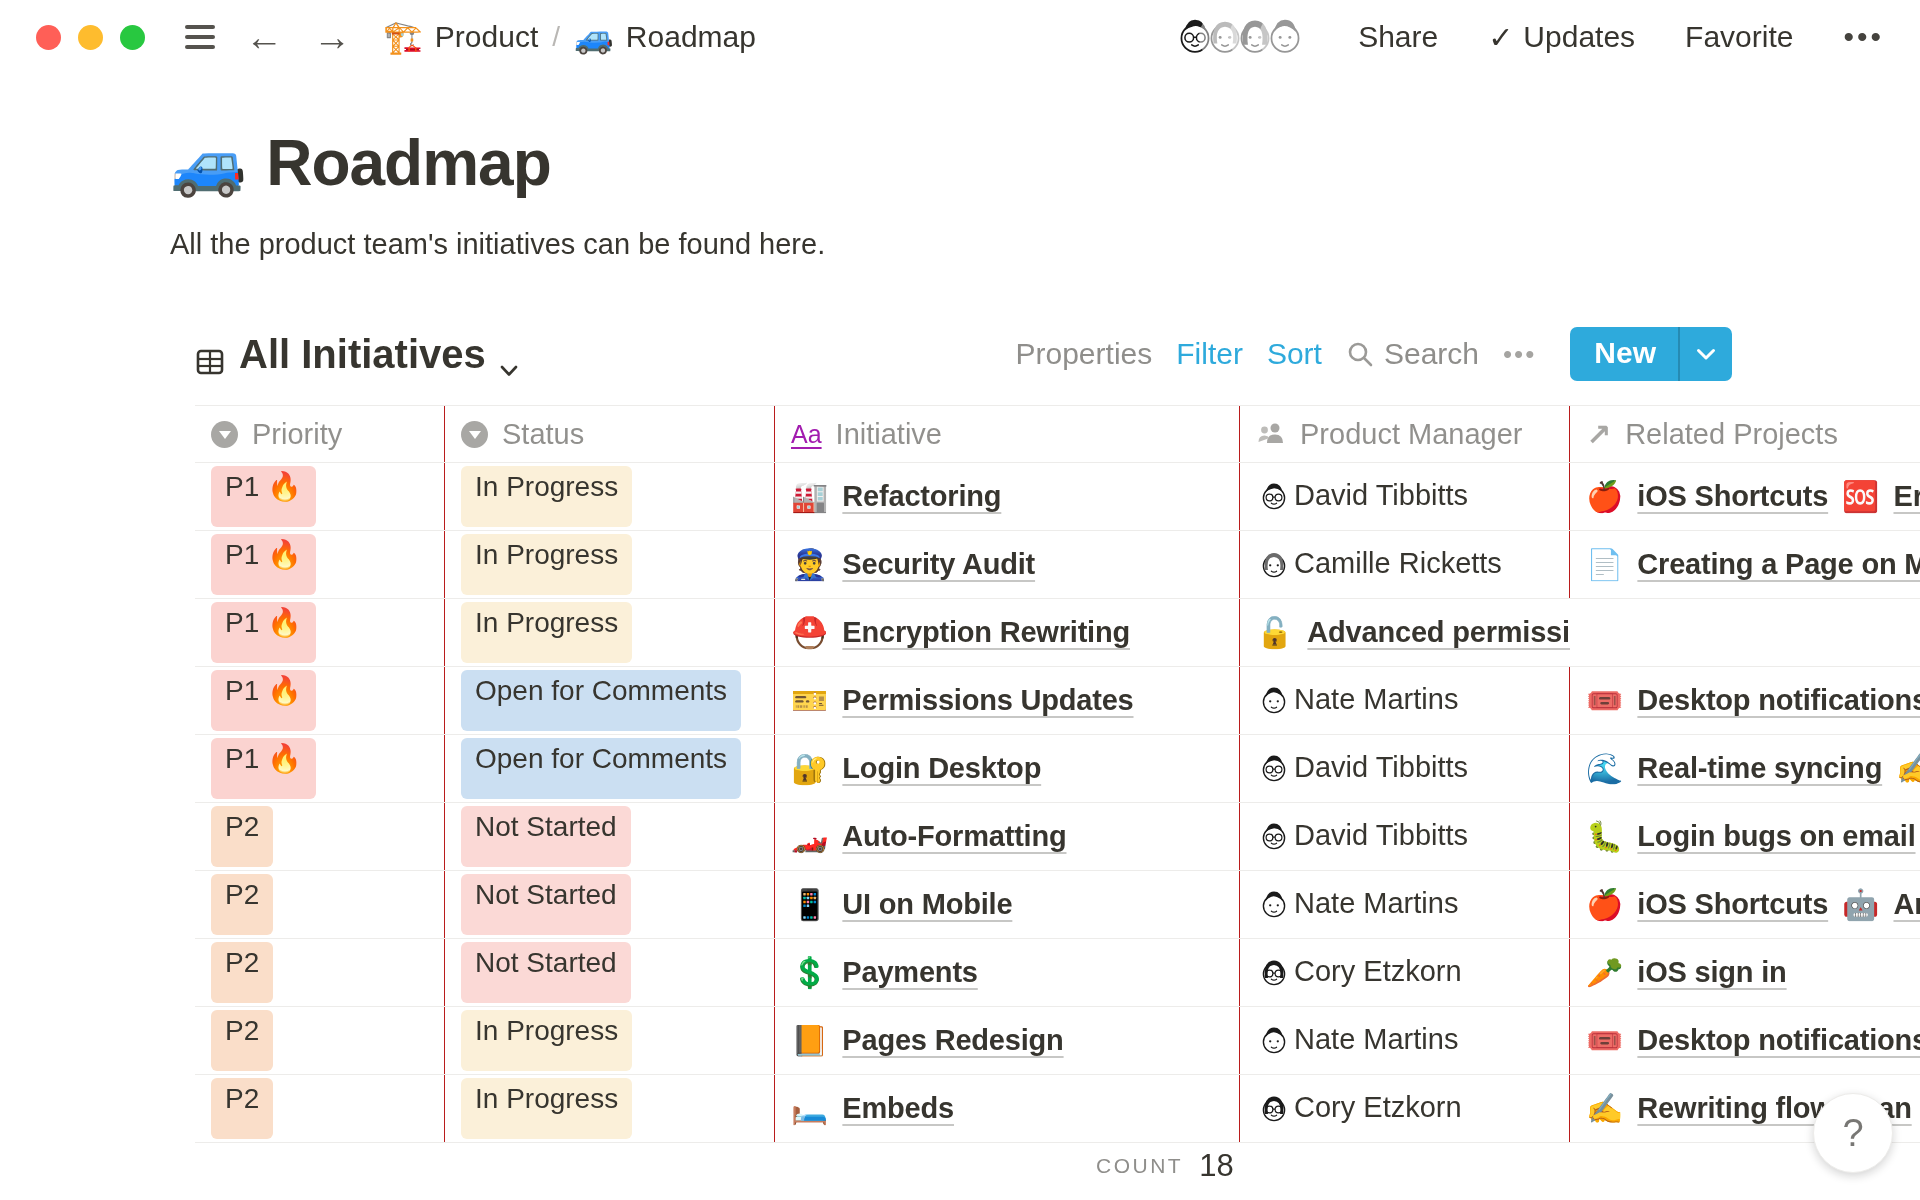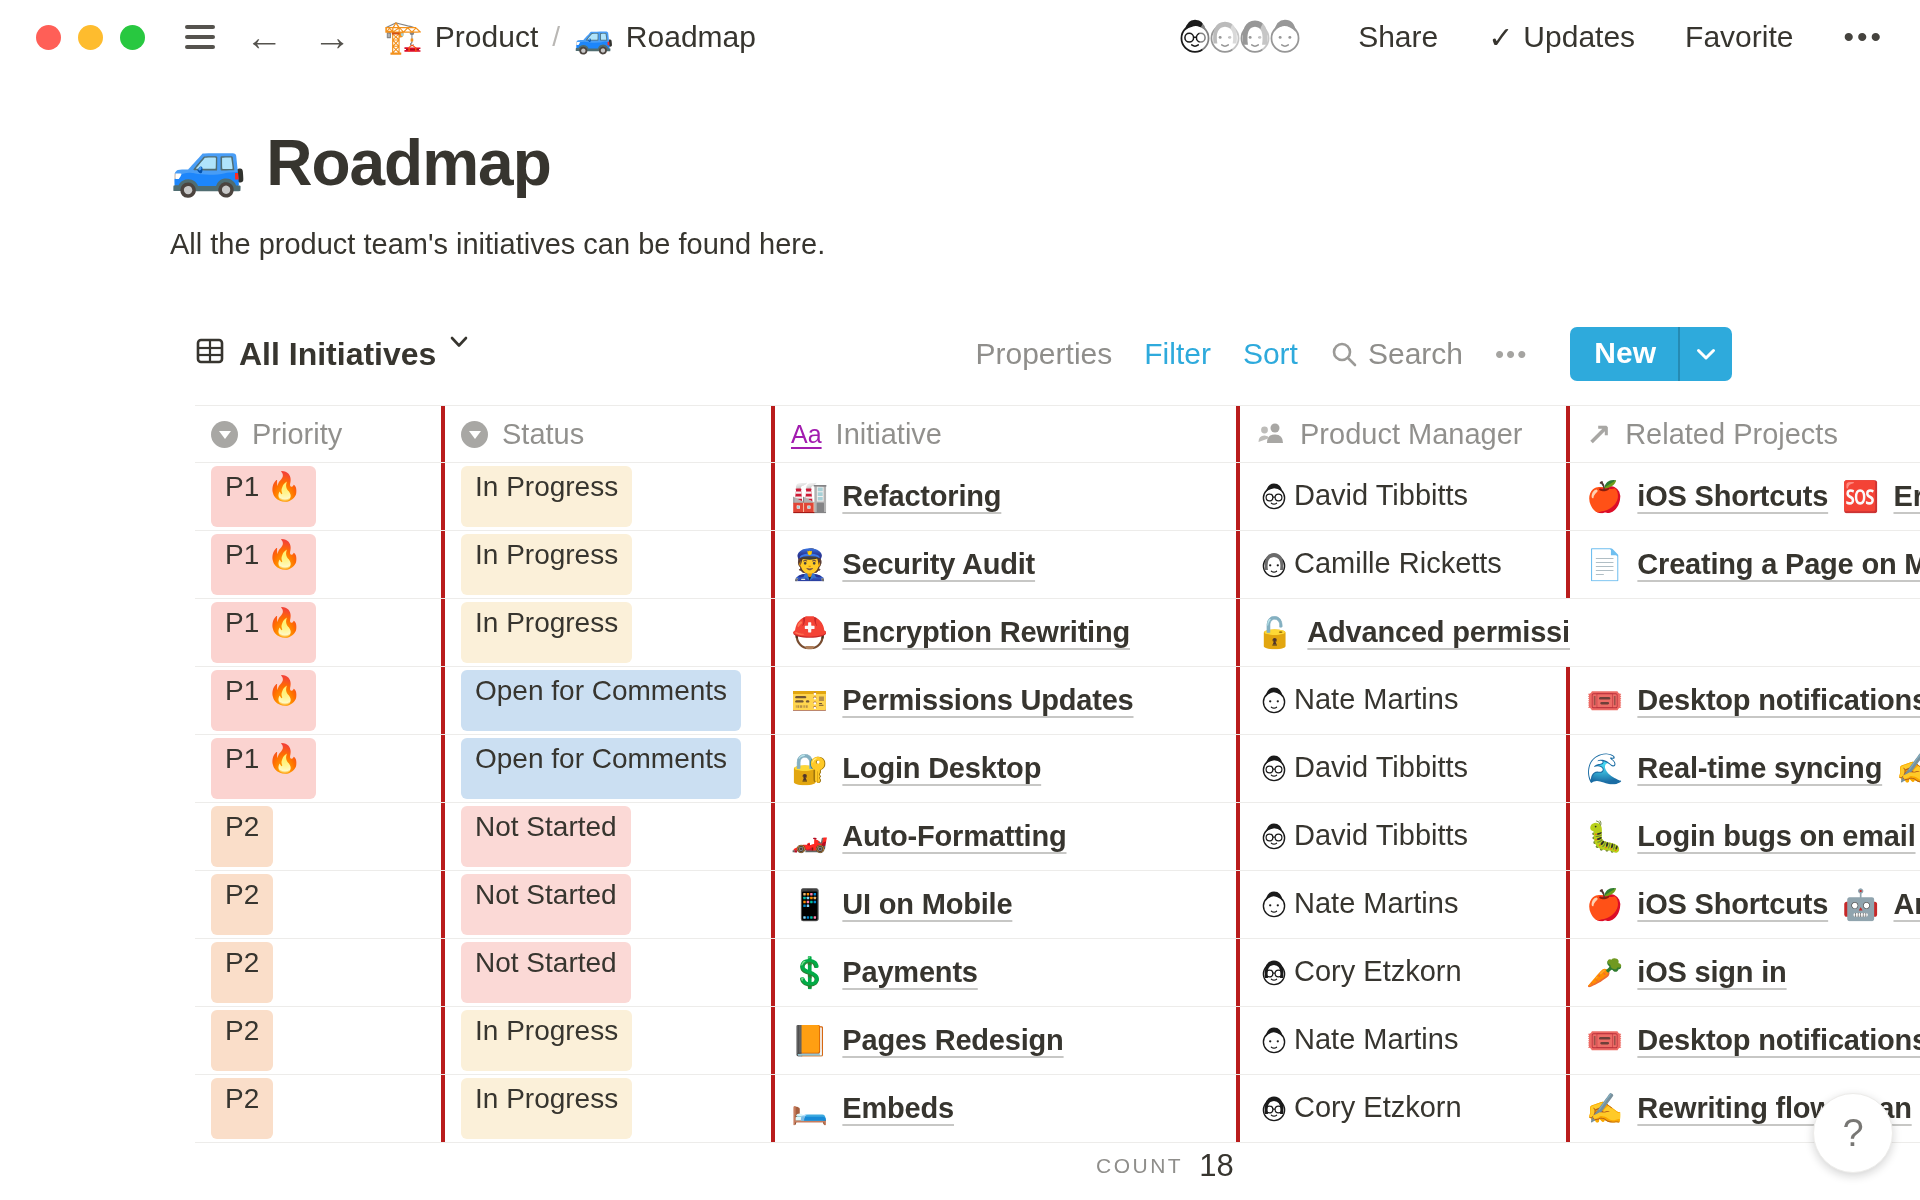--- a/index.html
+++ b/index.html
@@ -31,39 +31,39 @@
   .top-more { font-size:30px; letter-spacing:3px; color:#45433E; cursor:pointer; }
 
   
   .title-block { padding:52px 0 0 170px; }
   .page-title { display:flex; align-items:center; gap:20px; font-size:64px; font-weight:700; letter-spacing:-1px; }
   .page-title .emoji { font-size:62px; }
   .page-desc { margin-top:28px; font-size:29px; color:#37352F; }
 
   
   .toolbar { margin:66px 0 0 195px; width:1537px; display:flex; align-items:center; }
-  .view-switcher { display:flex; align-items:flex-start; gap:14px; font-size:32px; font-weight:700; cursor:pointer; }
+  .view-switcher { display:flex; align-items:flex-end; gap:14px; font-size:40px; font-weight:700; cursor:pointer; }
   .view-switcher svg { display:block; }
-  .toolbar-right { margin-left:auto; display:flex; align-items:center; gap:32px; font-size:30px; }
+  .toolbar-right { margin-left:auto; display:flex; align-items:center; gap:24px; font-size:30px; }
   .tb-link { cursor:pointer; }
   .gray { color:#8F8E8B; }
   .blue { color:var(--accent); }
   .search-group { display:flex; align-items:center; gap:10px; color:#8F8E8B; cursor:pointer; }
   .tb-more { color:#A5A4A1; font-size:26px; letter-spacing:2px; cursor:pointer; }
   .new-btn { display:flex; align-items:stretch; background:var(--accent); border-radius:7px;
     color:#fff; overflow:hidden; cursor:pointer; margin-left:10px; }
   .new-btn .label { padding:9px 22px 11px 24px; font-size:30px; font-weight:700; }
   .new-btn .divider { width:2px; background:rgba(0,0,0,.18); }
   .new-btn .caret { display:flex; align-items:center; padding:0 16px; }
 
   
   .table { margin:24px 0 0 195px; width:1725px; border-top:1px solid #EDECEA; }
   .trow { display:grid; grid-template-columns:250px 330px 465px 330px 660px; align-items:stretch;
     border-bottom:1px solid #EDECEA; }
-  .cell { display:flex; align-items:center; padding:0 16px; border-right:4px solid #b91c1c; min-width:0; }
+  .cell { display:flex; align-items:center; padding:0 16px; border-right:1px solid #b91c1c; min-width:0; }
   .cell:last-child { border-right:none; }
   .thead .cell { height:56px; color:rgba(55,53,47,.55); font-size:29px; gap:14px; }
   .tbody .cell { height:67px; font-size:29px; gap:14px; }
   .hicon { flex:none; display:flex; align-items:center; justify-content:center; }
   .select-icon { width:27px; height:27px; border-radius:50%; background:#A8A7A4; }
   .select-icon::after { content:""; display:block; margin:10px auto 0; width:0; height:0;
     border-left:6px solid transparent; border-right:6px solid transparent; border-top:8px solid #fff; }
   .text-icon { font-size:25px; color:#a21caf; text-decoration:underline; text-underline-offset:4px; }
   .relation-icon { font-size:30px; color:#A8A7A4; font-weight:700; }
 

